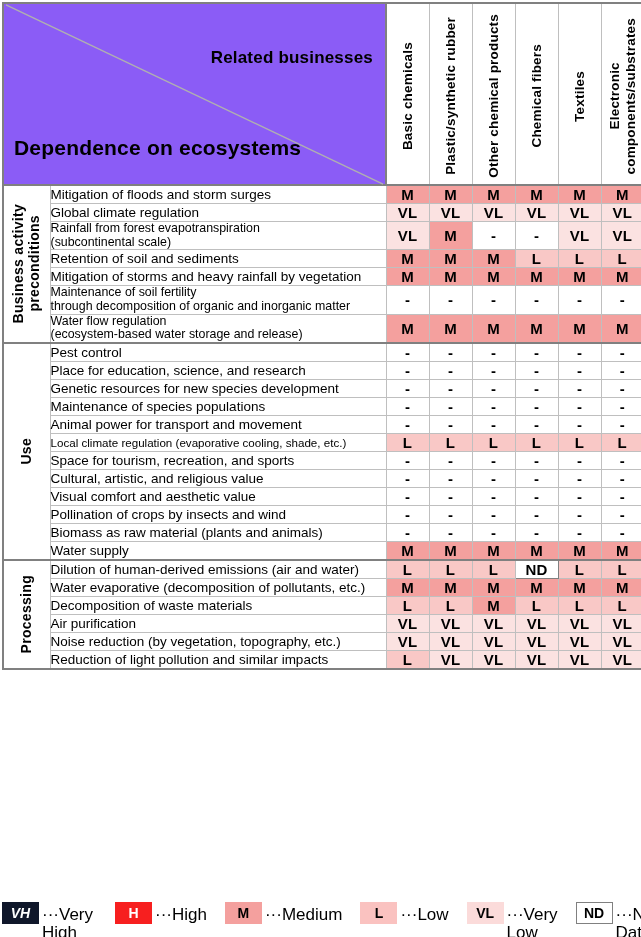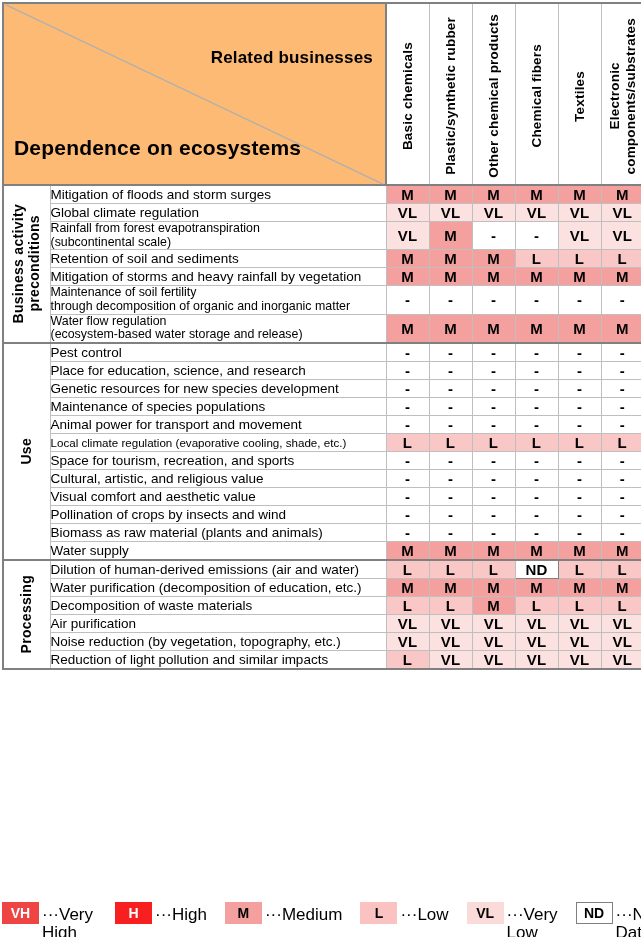--- a/index.html
+++ b/index.html
@@ -36,21 +36,21 @@
     vertical-align: middle;
     box-sizing: border-box;
   }
 
   
   .corner {
     position: relative;
     height: 182px;
     border-right: 2px solid #808080 !important;
     border-bottom: 2px solid #808080 !important;
-    background: #fdba74;
+    background: #8b5cf6;
   }
   .corner .diag {
     position: absolute;
     inset: 0;
     pointer-events: none;
   }
   .corner .ttl-top {
     position: absolute;
     right: 12px;
     top: 44px;
@@ -173,21 +173,21 @@
     width: 37px;
     height: 22px;
     display: flex;
     align-items: center;
     justify-content: center;
     font-size: 14px;
     font-weight: bold;
     box-sizing: border-box;
     flex: none;
   }
-  .swatch.sw-VH { background: #ef4444; color: #ffffff; }
+  .swatch.sw-VH { background: #0f172a; color: #ffffff; font-style: italic; }
   .swatch.sw-H  { background: #f71f1f; color: #ffffff; }
   .swatch.sw-M  { background: #f4a09e; color: #000000; }
   .swatch.sw-L  { background: #fac2c0; color: #000000; }
   .swatch.sw-VL { background: #fbdbda; color: #000000; }
   .swatch.sw-ND { background: #ffffff; color: #000000; border: 1px solid #808080; }
   .swatch.sw-NA { background: #ffffff; color: #000000; border: 1px solid #c8c8c8; }
   .legend-text {
     padding: 4px 0 0 3px;
     white-space: pre-line;
     line-height: 1.06;
@@ -449,21 +449,21 @@
           </td>
           <td class="rowlabel" style="border-top: 2px solid rgb(128, 128, 128);">Dilution of human-derived emissions (air and water)</td>
           <td class="val v-L sec-top">L</td>
           <td class="val v-L sec-top">L</td>
           <td class="val v-L sec-top">L</td>
           <td class="val v-ND sec-top" style="border: 1px solid rgb(128, 128, 128);">ND</td>
           <td class="val v-L sec-top">L</td>
           <td class="val v-L sec-top">L</td>
         </tr>
         <tr>
-          <td class="rowlabel">Water purification (decomposition of education, etc.)</td>
+          <td class="rowlabel">Water evaporative (decomposition of pollutants, etc.)</td>
           <td class="val v-M">M</td>
           <td class="val v-M">M</td>
           <td class="val v-M">M</td>
           <td class="val v-M">M</td>
           <td class="val v-M">M</td>
           <td class="val v-M">M</td>
         </tr>
         <tr>
           <td class="rowlabel">Decomposition of waste materials</td>
           <td class="val v-L">L</td>

